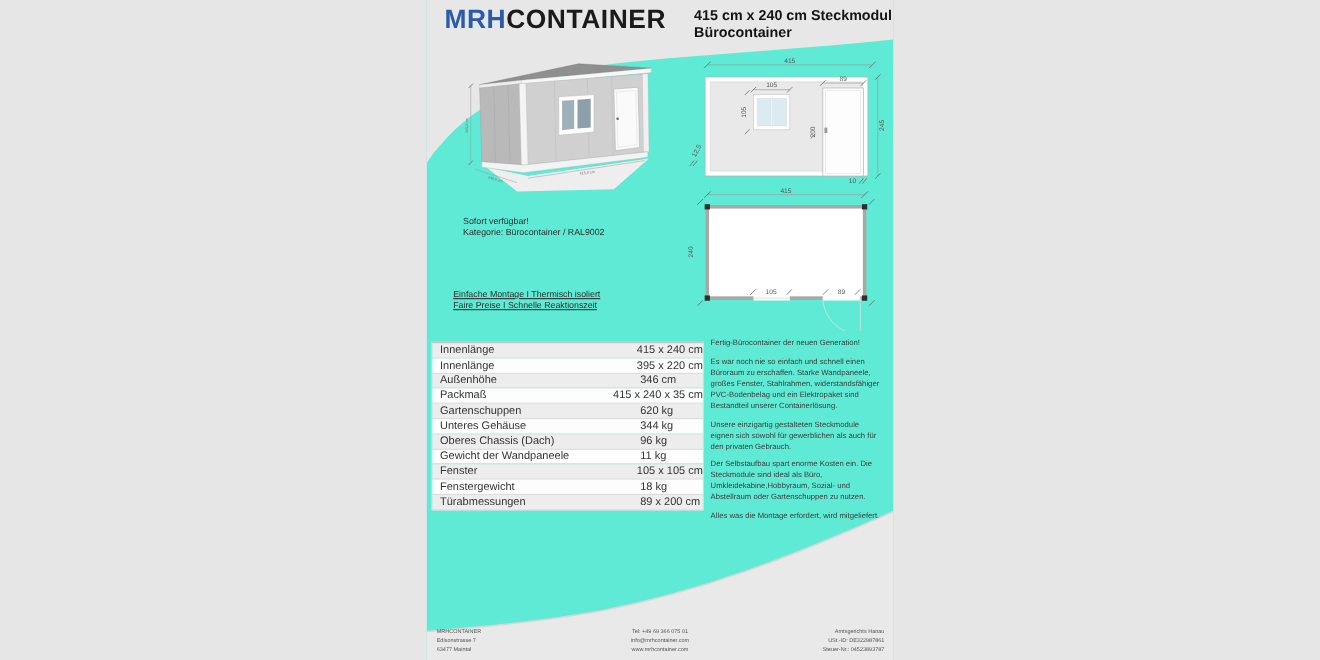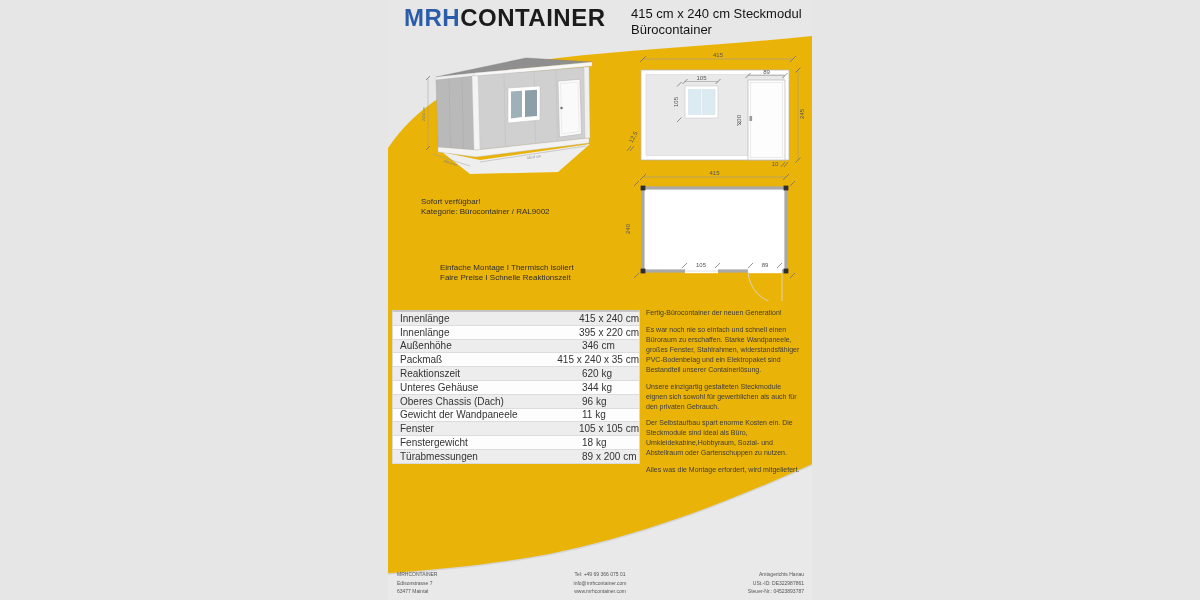--- a/index.html
+++ b/index.html
@@ -5,36 +5,36 @@
   * { margin:0; padding:0; box-sizing:border-box; }
   html,body { width:1200px; height:600px; }
   body {
     background:#e6e6e6;
     font-family:"Liberation Sans", sans-serif;
     position:relative;
     overflow:hidden;
   }
   .page {
     position:absolute; left:388px; top:0; width:424px; height:600px;
-    background:#eab308;
+    background:#5eead4;
   }
   .swoosh { position:absolute; left:0; pointer-events:none; }
   .swoosh-top { top:0; }
   .swoosh-bottom { top:455px; }
 
   .logo { position:absolute; left:16px; top:4px; font-size:24px; font-weight:bold; letter-spacing:0.5px; color:#1b1b1b; z-index:2; }
   .logo-blue { color:#2a5caa; }
-  .title { position:absolute; left:243px; top:6px; font-size:13px; font-weight:normal; line-height:1.25; color:#141414; z-index:2; }
+  .title { position:absolute; left:243px; top:6px; font-size:13px; font-weight:bold; line-height:1.25; color:#141414; z-index:2; }
 
   .iso-wrap { position:absolute; left:20px; top:44px; z-index:2; }
   .elev-wrap { position:absolute; left:237px; top:50px; z-index:2; }
   .plan-wrap { position:absolute; left:230px; top:166px; z-index:2; }
 
   .avail { position:absolute; left:33px; top:197px; font-size:8px; line-height:1.3; color:#2e2e2e; z-index:2; }
-  .feat { position:absolute; left:52px; top:263px; font-size:8px; line-height:1.3; color:#2e2e2e; z-index:2; }
+  .feat { position:absolute; left:24px; top:263px; font-size:8px; line-height:1.3; color:#2e2e2e; z-index:2;text-decoration:underline; }
 
   .spec { position:absolute; left:4px; top:310px; width:248px; border-top:2px solid #c6c6c6; border-left:1px solid #d8d8d8; border-right:1px solid #d8d8d8; z-index:2; }
   .spec-row { display:flex; height:13.8px; align-items:center; border-bottom:1px solid #dcdcdc; font-size:10px; color:#333; background:#fdfdfd; }
   .spec-row:nth-child(odd) { background:#ededed; }
   .spec-label { width:153px; padding-left:7px; white-space:nowrap; overflow:hidden; }
   .spec-value { flex:1; white-space:nowrap;margin-left:36px; }
 
   .desc { position:absolute; left:258px; top:308px; width:154px; font-size:7px; line-height:1.42; color:#3c3c3c; z-index:2; }
   .desc p { margin-bottom:7px; }
 
@@ -207,21 +207,21 @@
       </div>
     <div class="spec-row">
         <div class="spec-label">Außenhöhe</div>
         <div class="spec-value">346 cm</div>
       </div>
     <div class="spec-row">
         <div class="spec-label">Packmaß</div>
         <div class="spec-value">415 x 240 x 35 cm</div>
       </div>
     <div class="spec-row">
-        <div class="spec-label">Reaktionszeit</div>
+        <div class="spec-label">Gartenschuppen</div>
         <div class="spec-value">620 kg</div>
       </div>
     <div class="spec-row">
         <div class="spec-label">Unteres Gehäuse</div>
         <div class="spec-value">344 kg</div>
       </div>
     <div class="spec-row">
         <div class="spec-label">Oberes Chassis (Dach)</div>
         <div class="spec-value">96 kg</div>
       </div>

